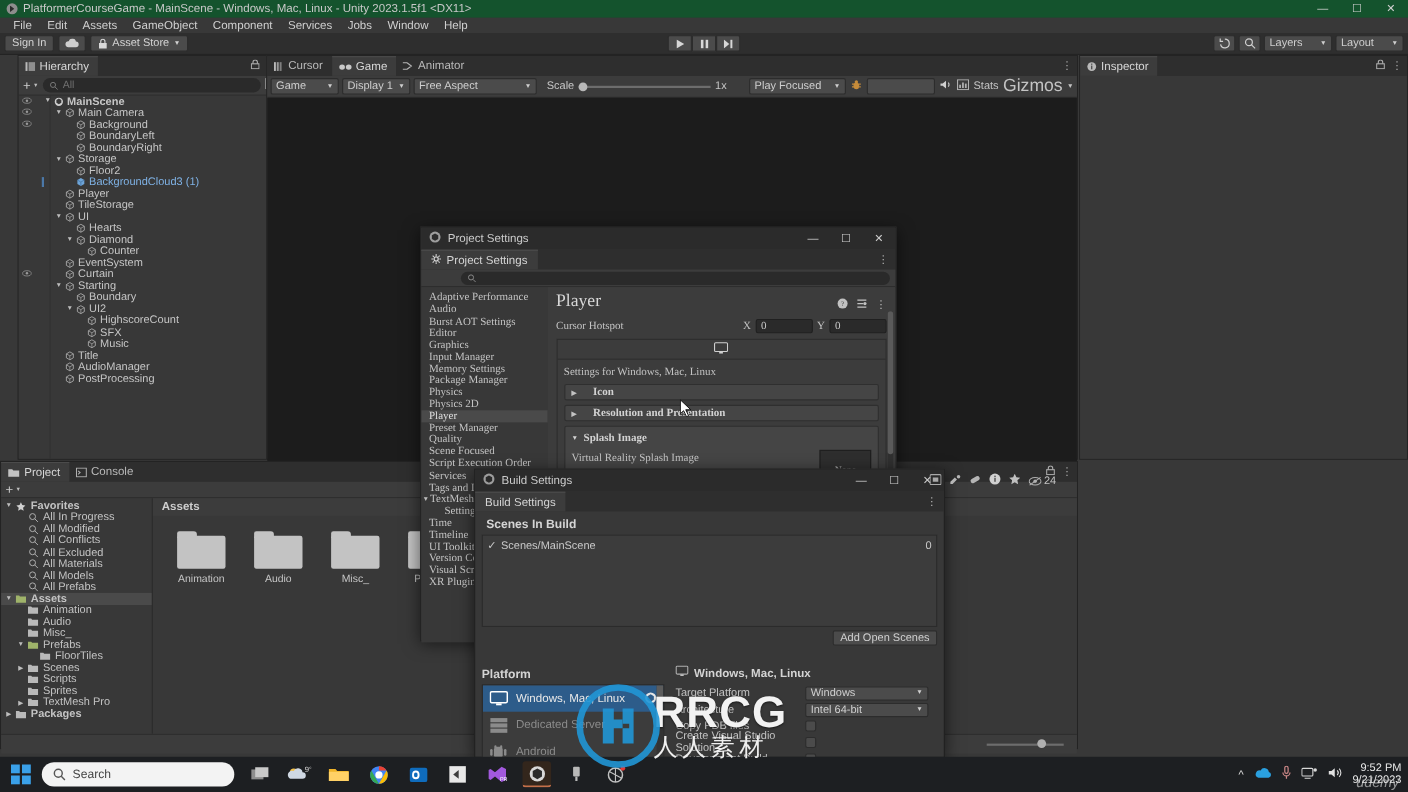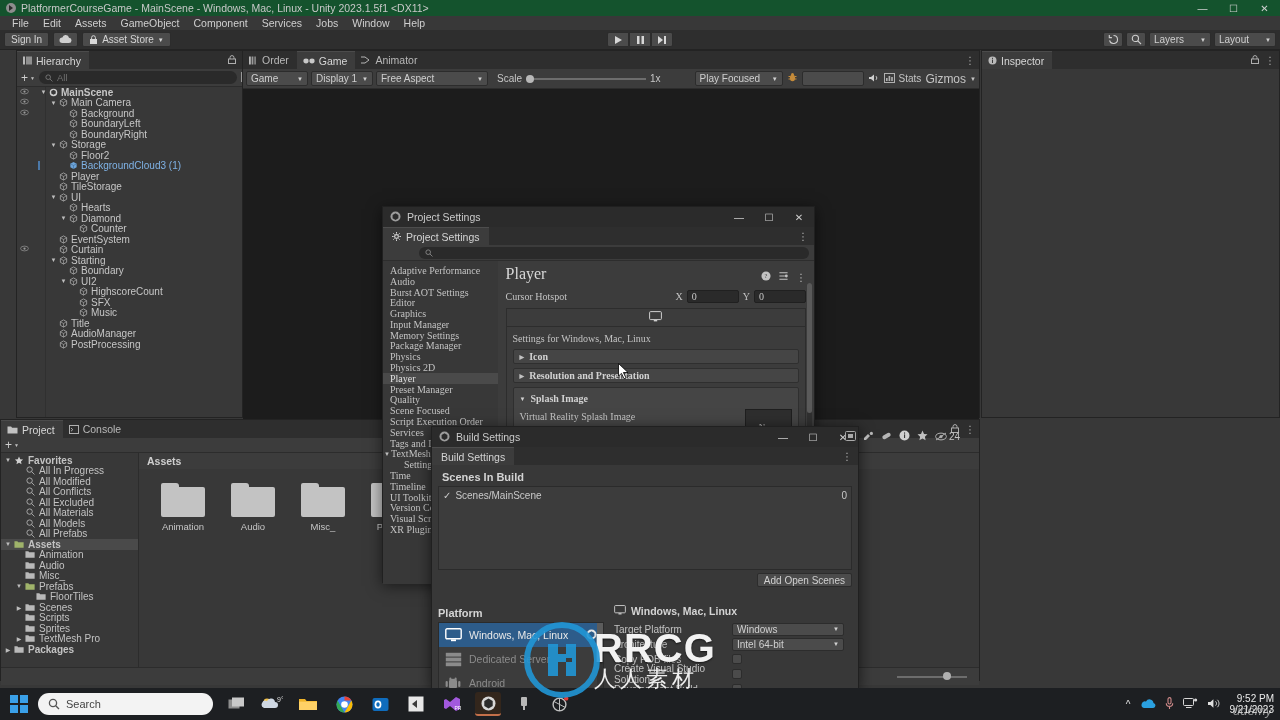--- a/index.html
+++ b/index.html
@@ -145,21 +145,21 @@
   .ps-h1icons{display:flex;gap:7px;color:#bdbdbd;font-size:10px;align-items:center;}
   .fieldrow{display:flex;align-items:center;font-size:10px;color:#c3c3c3;height:15px;margin-bottom:4px;}
   .fieldrow .lbl{width:170px;}
   .numfield{width:52px;height:13px;background:#2a2a2a;border:1px solid #202020;border-radius:2px;
     font-size:10px;color:#c9c9c9;padding-left:4px;display:flex;align-items:center;}
   .platbox{background:#3c3c3c;border:1px solid #2d2d2d;padding:4px 6px 6px 6px;position:relative;}
   .plat-tabs{height:18px;display:flex;align-items:center;justify-content:center;border-bottom:1px solid #2d2d2d;
     margin:-4px -6px 6px -6px;}
   .settings-for{font-size:10px;color:#c3c3c3;margin-bottom:5px;}
   .foldout{height:15px;background:#454545;border:1px solid #2f2f2f;border-radius:2px;display:flex;
-    align-items:center;gap:5px;padding-left:6px;font-size:10px;font-weight:bold;color:#d2d2d2;margin-bottom:4px;}
+    align-items:center;gap:15px;padding-left:6px;font-size:10px;font-weight:bold;color:#d2d2d2;margin-bottom:4px;}
   .foldout .ft{font-size:6px;color:#c3c3c3;}
   .splash{background:#454545;border:1px solid #2f2f2f;border-radius:2px;padding:5px 6px;}
   .objfield{width:47px;height:45px;background:#2e2e2e;border:1px solid #1f1f1f;
     display:flex;flex-direction:column;align-items:center;justify-content:center;
     font-size:9px;color:#b0b0b0;position:relative;}
   .objfield .selbtn{position:absolute;bottom:0;right:0;left:0;height:10px;background:#4a4a4a;
     font-size:8px;color:#c0c0c0;display:flex;align-items:center;justify-content:center;}
   .vscroll{position:absolute;right:2px;top:22px;bottom:4px;width:5px;background:#303030;border-radius:3px;}
   .vscroll .th{position:absolute;top:0;width:5px;height:130px;background:#5a5a5a;border-radius:3px;}
 
@@ -615,21 +615,21 @@
   </div>
 
   <div class="panel" id="gameview">
     <div class="panel-tabs">
       <div class="ptab">
         <svg width="9" height="9" viewBox="0 0 9 9">
             <rect x="0" y="0.5" width="1.8" height="8" fill="#b9b9b9"></rect>
             <rect x="2.6" y="0.5" width="1.8" height="8" fill="#9a9a9a"></rect>
             <rect x="5.2" y="0.5" width="1.8" height="8" fill="#7f7f7f"></rect>
           </svg>
-        <span>Order</span>
+        <span>Cursor</span>
       </div>
       <div class="ptab active">
         <svg width="12" height="8" viewBox="0 0 12 8">
             <ellipse cx="3" cy="4" rx="2.6" ry="2.4" fill="#c8c8c8"></ellipse>
             <ellipse cx="9" cy="4" rx="2.6" ry="2.4" fill="#c8c8c8"></ellipse>
           </svg>
         <span>Game</span>
       </div>
       <div class="ptab">
         <svg width="10" height="8" viewBox="0 0 10 8">
@@ -682,21 +682,21 @@
         </span>
         <span>
           <svg width="11" height="10" viewBox="0 0 11 10">
               <rect x="0.5" y="0.5" width="10" height="9" fill="none" stroke="#b0b0b0"></rect>
               <rect x="2" y="5" width="1.6" height="3" fill="#b0b0b0"></rect>
               <rect x="4.6" y="3" width="1.6" height="5" fill="#b0b0b0"></rect>
               <rect x="7.2" y="4" width="1.6" height="4" fill="#b0b0b0"></rect>
             </svg>
         </span>
         <span style="font-size:10px">Stats</span>
-        <span style="font-size:12px">Gizmos</span>
+        <span style="font-size:16px">Gizmos</span>
         <span style="font-size:6px">▼</span>
       </div>
     </div>
     <div class="gv-canvas"></div>
   </div>
 
   <div class="panel" id="inspector">
     <div class="panel-tabs">
       <div class="ptab active">
         <svg width="9" height="9" viewBox="0 0 9 9">

